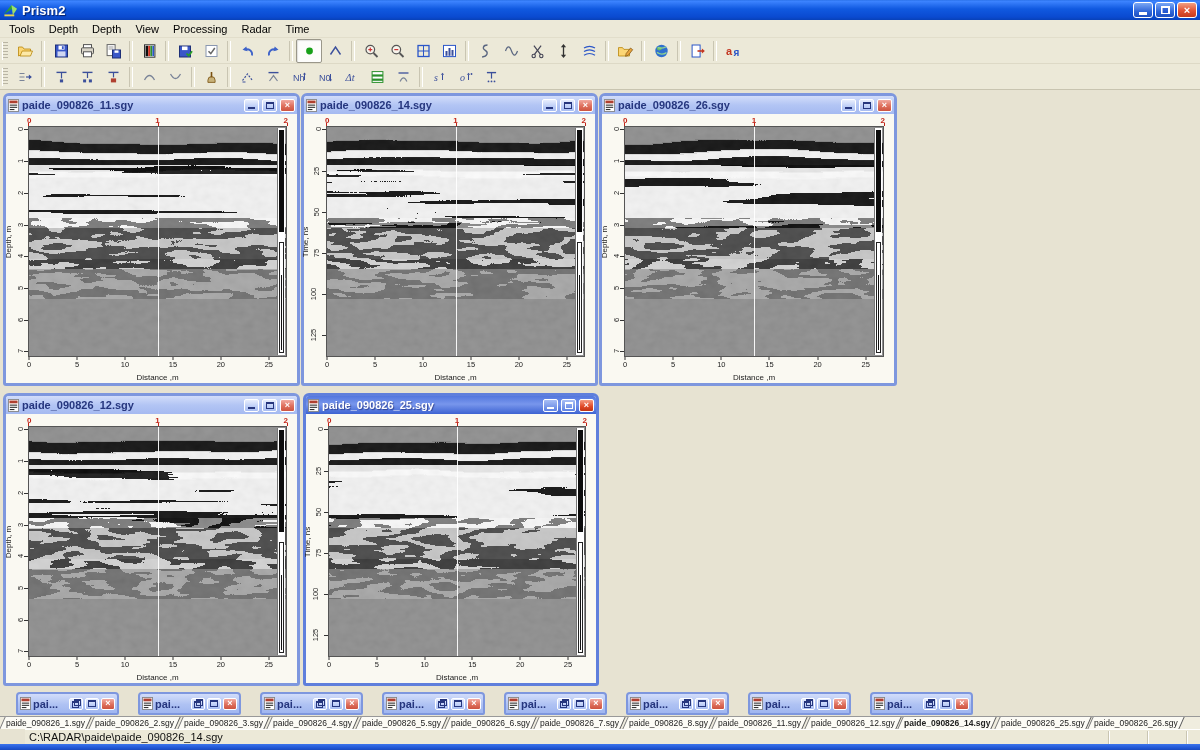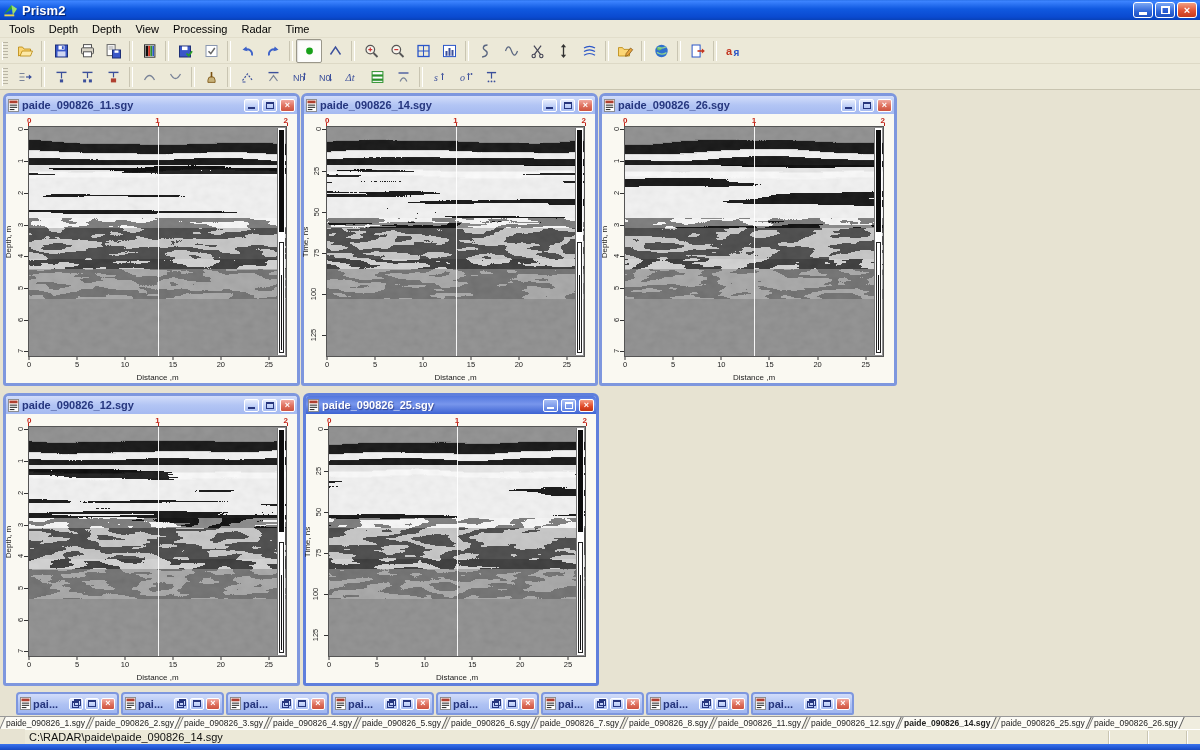--- a/index.html
+++ b/index.html
@@ -77,21 +77,21 @@
   .mline{position:absolute;left:50%;top:0;bottom:0;width:1px;background:rgba(255,255,255,.92);}
   .tracebar{position:absolute;right:1px;top:1px;bottom:1px;width:8px;background:#fff;border-left:1px solid #777;box-sizing:border-box;}
   .tbtop{position:absolute;left:1px;right:1px;top:1%;height:45%;background:#0d0d0d;}
   .tbbot{position:absolute;left:1px;right:1px;top:50%;bottom:1%;border:1px solid #222;box-sizing:border-box;background:#fff;}
   .tbbot i{position:absolute;left:45%;top:30%;bottom:2%;width:1px;background:#111;}
   .xax{position:absolute;left:22px;right:10px;bottom:0;height:26px;}
   .xtick{position:absolute;top:3px;transform:translateX(-50%);font-size:7.5px;color:#222;}
   .xdash{position:absolute;top:0;width:1px;height:3px;background:#333;transform:translateX(-50%);}
   .xlab{position:absolute;left:0;right:0;bottom:1px;text-align:center;font-size:8px;color:#222;}
   
-  #minrow{position:absolute;left:2px;top:602px;display:flex;gap:2px;padding-left:14px;}
+  #minrow{position:absolute;left:2px;top:602px;display:flex;gap:19px;padding-left:14px;}
   .mini{width:103px;height:23px;border:2px solid #7E97DE;border-radius:4px 4px 2px 2px;box-sizing:border-box;
     background:linear-gradient(180deg,#D2DDFA,#AFC2F3 55%,#A0B6F0);display:flex;align-items:center;gap:2px;padding:0 2px;}
   .mini .cttl{font-size:11px;}
   .mini .wb{width:14px;height:12px;}
   
   #tabsbar{position:absolute;left:0;top:716px;width:1200px;height:13px;background:#F0EDDF;border-top:1px solid #999;box-sizing:border-box;display:flex;}
   .tab{height:12px;background:#FCFBF5;border-right:1px solid #555;border-left:1px solid #777;
     transform:skewX(-24deg);margin-left:2px;display:flex;align-items:center;padding:0 3px;}
   .tab i{display:block;transform:skewX(24deg);font-style:normal;font-size:8.5px;color:#222;white-space:nowrap;}
   .tab.sel i{font-weight:bold;}

